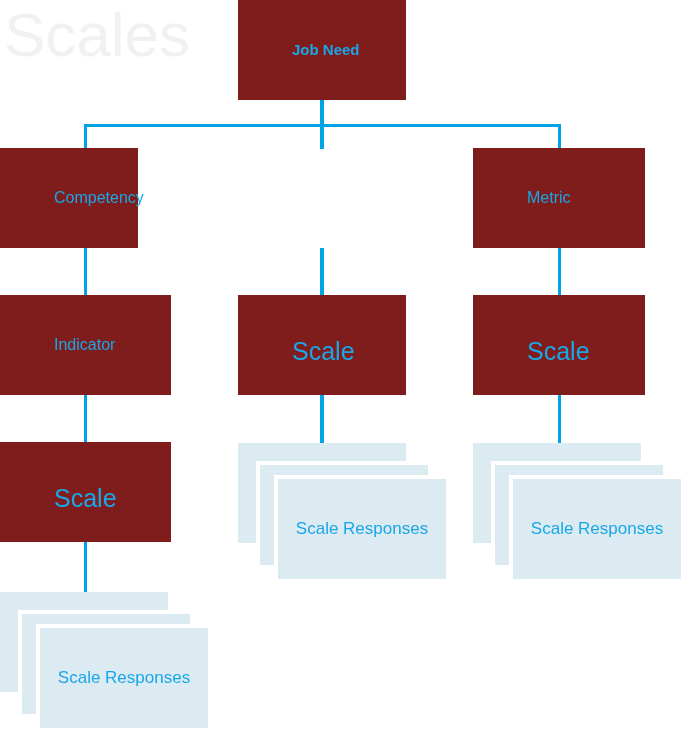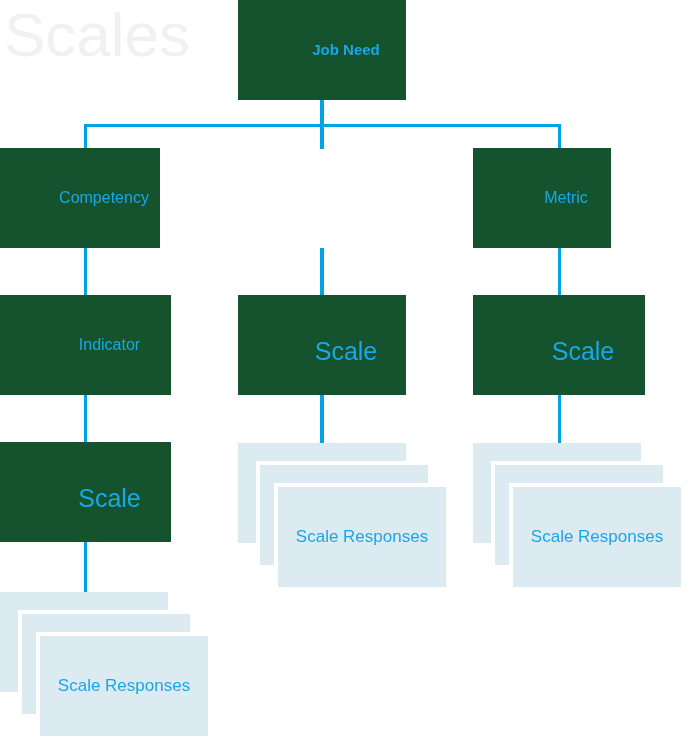--- a/index.html
+++ b/index.html
@@ -39,24 +39,23 @@
   .conn {
     position: absolute;
     background: #00a3e6;
   }
   .conn-v { width: 3px; }
   .conn-h { height: 3px; }
 
   
   .node {
     position: absolute;
-    background: #14532d;
+    background: #7f1d1d;
     display: flex;
     align-items: center;
-    justify-content: center;
     text-align: center;
     color: #19a7e8;
     box-sizing: border-box;
     padding-left: 48px;
   }
   .node .label {
     display: block;
     line-height: 1.22;
     padding: 0 6px;
   }
@@ -70,21 +69,21 @@
   }
   .stack .card {
     position: absolute;
     background: #dceaf2;
     box-sizing: border-box;
     border-top: 4px solid #ffffff;
     border-left: 4px solid #ffffff;
   }
   .stack .card.c1 { left: 0px;  top: 0px;  border: none; }
   .stack .card.c2 { left: 18px; top: 18px; }
-  .stack .card.c3 { left: 36px; top: 40px; }
+  .stack .card.c3 { left: 36px; top: 32px; }
   .stack .card.front {
     display: flex;
     align-items: center;
     justify-content: center;
     text-align: center;
     color: #19a7e8;
   }
   .stack .card.front .label {
     display: block;
     font-size: 17px;
@@ -116,26 +115,26 @@
   <div class="conn conn-v" style="left:84px; top:395px; width:3px; height:48px;"></div>
   <div class="conn conn-v" style="left:320px; top:395px; width:4px; height:48px;"></div>
   <div class="conn conn-v" style="left:558px; top:395px; width:3px; height:48px;"></div>
 
   <div class="conn conn-v" style="left:84px; top:542px; width:3px; height:50px;"></div>
 
   <div class="node t-sm" style="left:238px; top:0px; width:168px; height:100px;">
     <span class="label">Job Need</span>
   </div>
 
-  <div class="node t-md" style="left:0px; top:148px; width:160px; height:100px;">
+  <div class="node t-md" style="left:0px; top:148px; width:138px; height:100px;">
     <span class="label">Competency</span>
   </div>
 
 
-  <div class="node t-md" style="left:473px; top:148px; width:138px; height:100px;">
+  <div class="node t-md" style="left:473px; top:148px; width:172px; height:100px;">
     <span class="label">Metric</span>
   </div>
 
   <div class="node t-md" style="left:0px; top:295px; width:171px; height:100px;">
     <span class="label">Indicator</span>
   </div>
 
   <div class="node t-lg" style="left:238px; top:295px; width:168px; height:100px;">
     <span class="label">Scale</span>
   </div>

